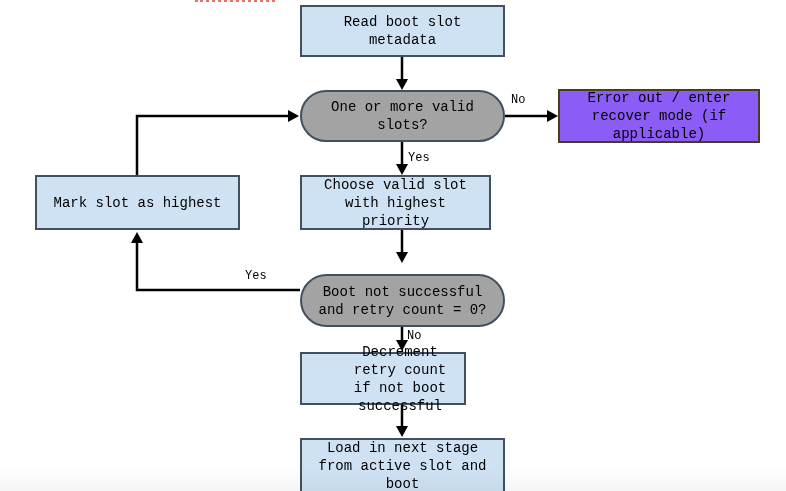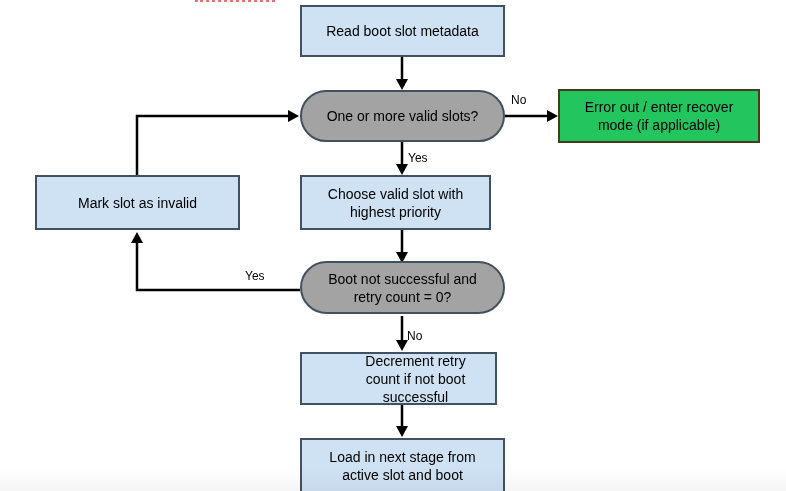--- a/index.html
+++ b/index.html
@@ -6,21 +6,21 @@
     margin: 0;
     padding: 0;
     background: #ffffff;
   }
   .canvas {
     position: relative;
     width: 786px;
     height: 491px;
     overflow: hidden;
     background: #ffffff;
-    font-family: Liberation Sans, sans-serif;
+    font-family: Liberation Mono, monospace;
     color: #000000;
   }
   .edges-layer {
     position: absolute;
     left: 0;
     top: 0;
     width: 786px;
     height: 491px;
     pointer-events: none;
   }
@@ -38,30 +38,30 @@
   .node.process {
     background: #cfe2f3;
     border: 2px solid #42515f;
   }
   .node.decision {
     background: #a3a3a3;
     border: 2px solid #42515f;
     border-radius: 27px;
   }
   .node.error {
-    background: #22c55e;
+    background: #8b5cf6;
     border: 2px solid #4a3b1d;
   }
   .n-read      { left: 300px; top: 5px;   width: 205px; height: 52px; }
   .n-valid     { left: 300px; top: 90px;  width: 205px; height: 52px; }
   .n-error     { left: 558px; top: 89px;  width: 202px; height: 54px; }
   .n-choose    { left: 300px; top: 175px; width: 191px; height: 55px; }
   .n-mark      { left: 35px;  top: 175px; width: 205px; height: 55px; }
-  .n-boot      { left: 300px; top: 261px; width: 205px; height: 53px; }
-  .n-decrement { left: 300px; top: 352px; width: 197px; height: 53px; padding-left: 46px; }
+  .n-boot      { left: 300px; top: 274px; width: 205px; height: 53px; }
+  .n-decrement { left: 300px; top: 352px; width: 166px; height: 53px; padding-left: 46px; }
   .n-load      { left: 300px; top: 438px; width: 205px; height: 56px; }
   .edge-label {
     position: absolute;
     font-size: 12px;
     line-height: 16px;
     white-space: nowrap;
   }
   .l-no-top    { left: 511px; top: 92px;  }
   .l-yes-top   { left: 408px; top: 150px; }
   .l-yes-left  { left: 245px; top: 268px; }
@@ -138,21 +138,21 @@
 
   <div class="node error n-error">
     <span>Error out / enter recover mode (if applicable)</span>
   </div>
 
   <div class="node process n-choose">
     <span>Choose valid slot with highest priority</span>
   </div>
 
   <div class="node process n-mark">
-    <span>Mark slot as invalid</span>
+    <span>Mark slot as highest</span>
   </div>
 
   <div class="node decision n-boot">
     <span>Boot not successful and retry count = 0?</span>
   </div>
 
   <div class="node process n-decrement">
     <span>Decrement retry count if not boot successful</span>
   </div>
 

